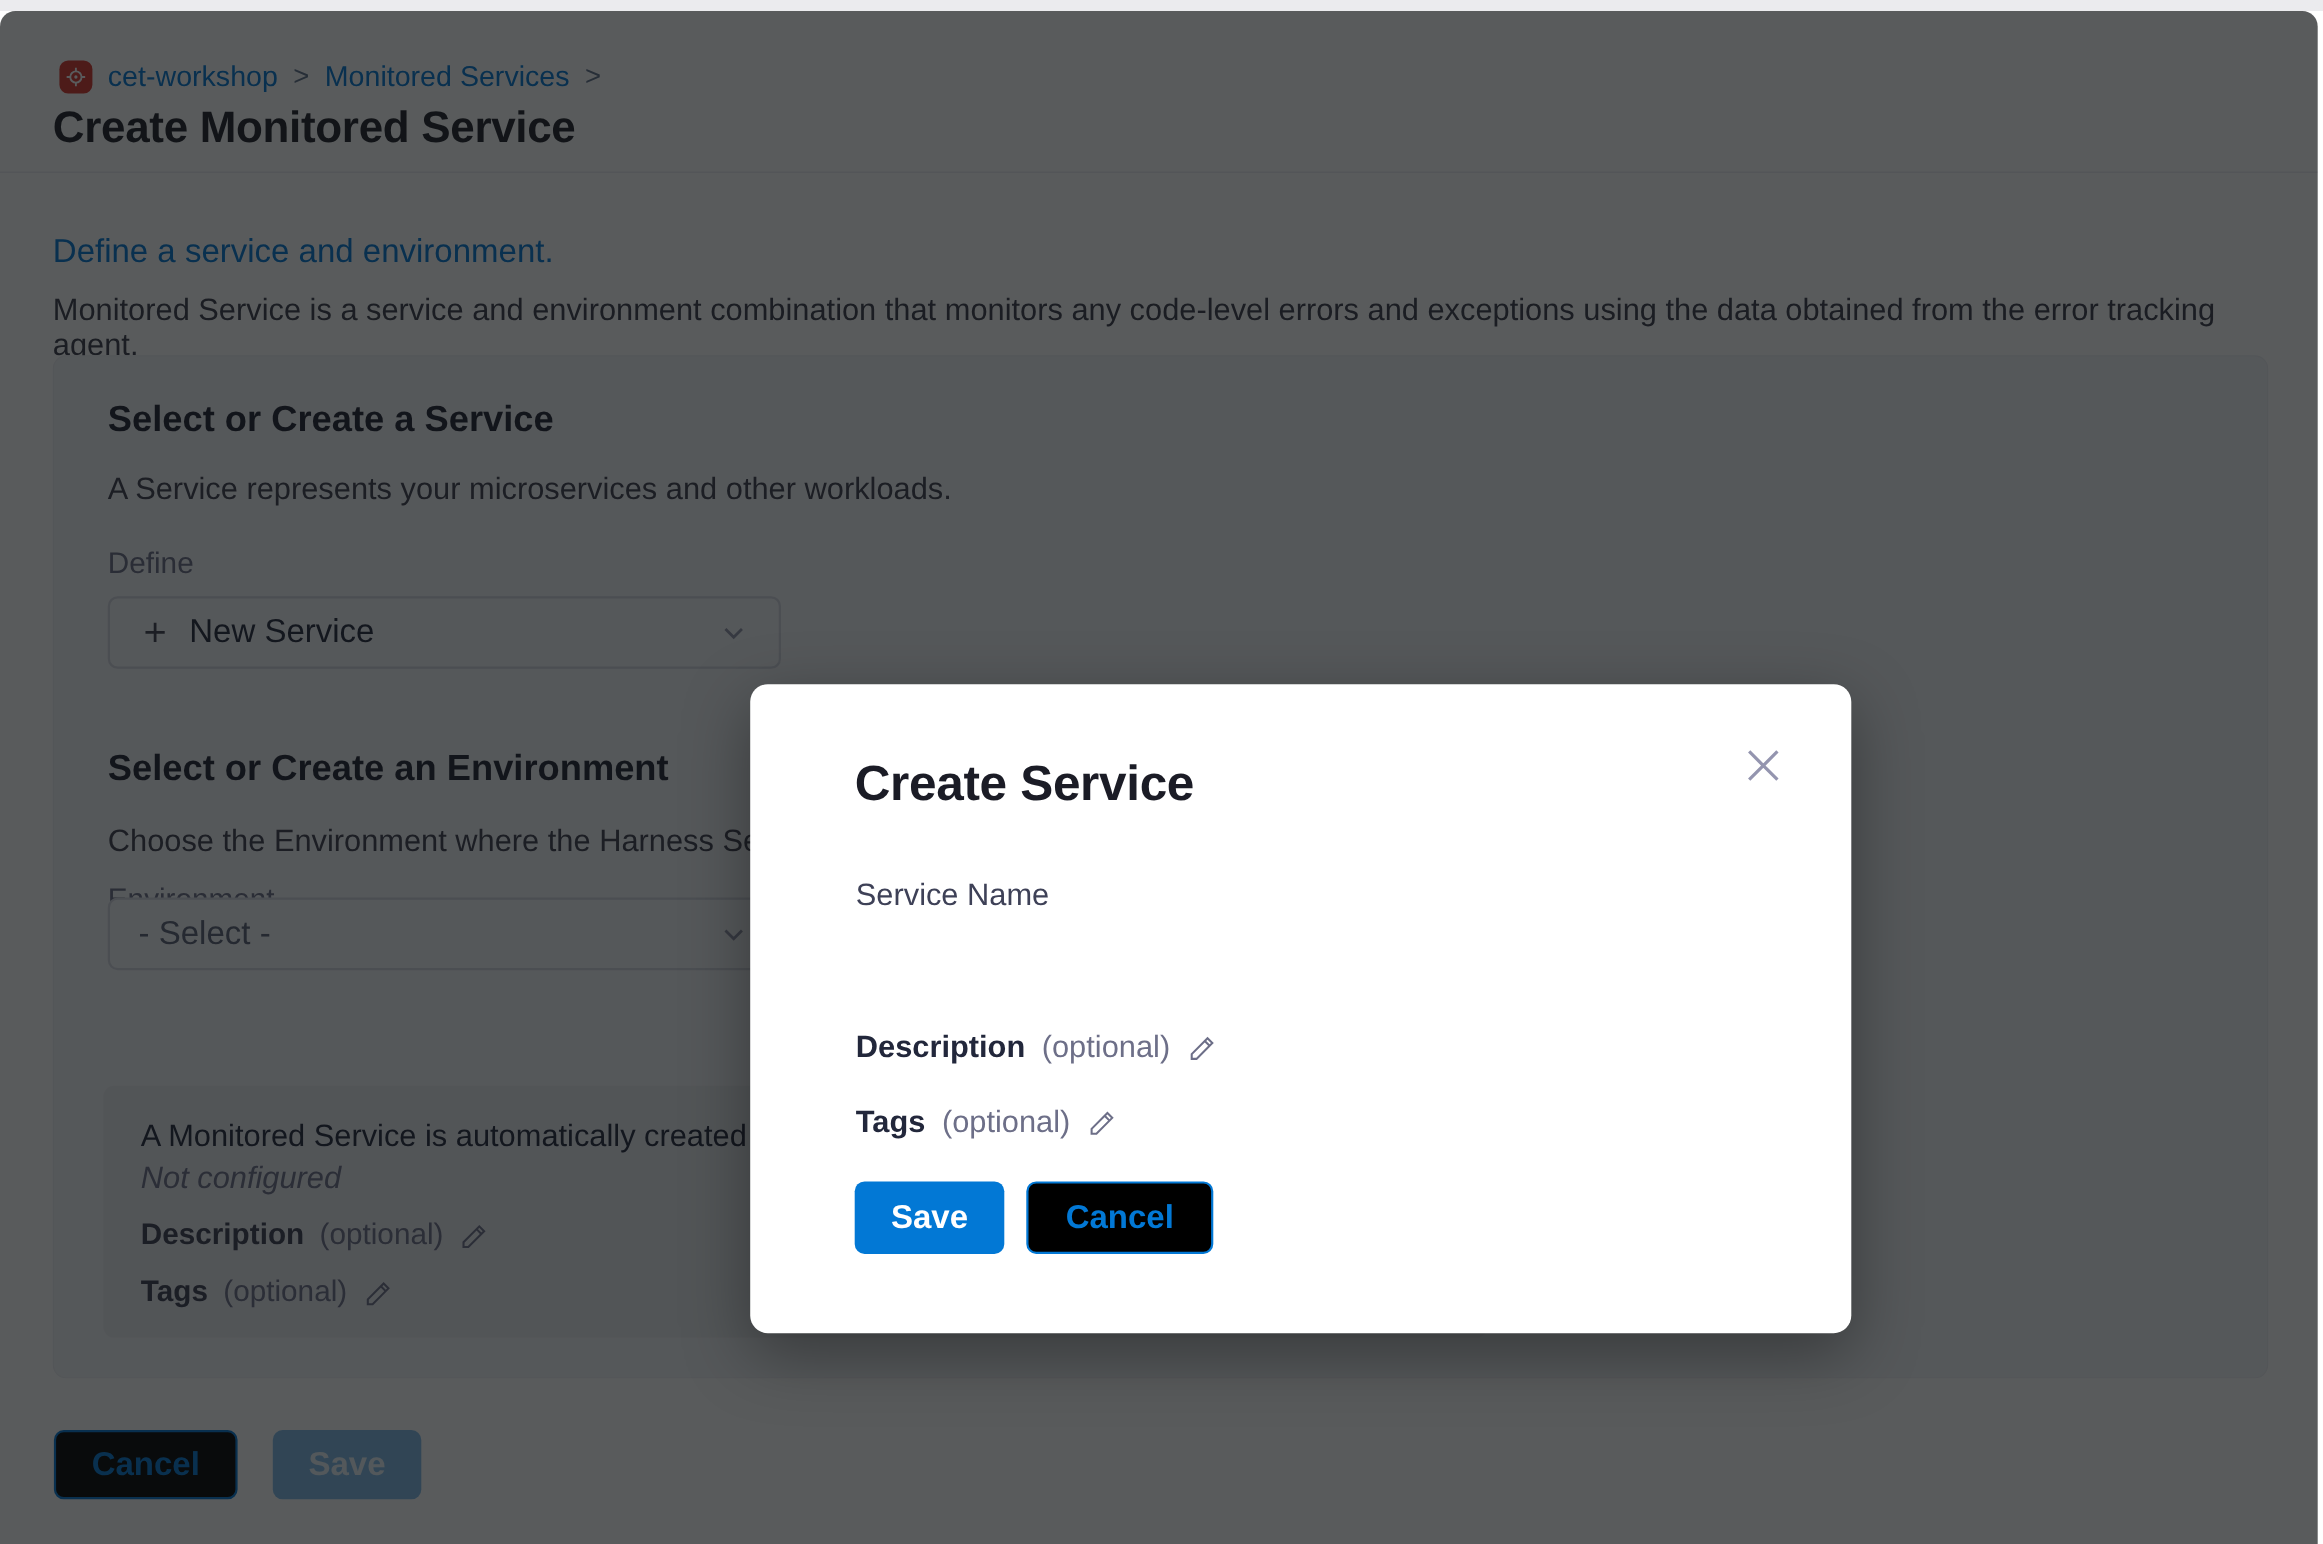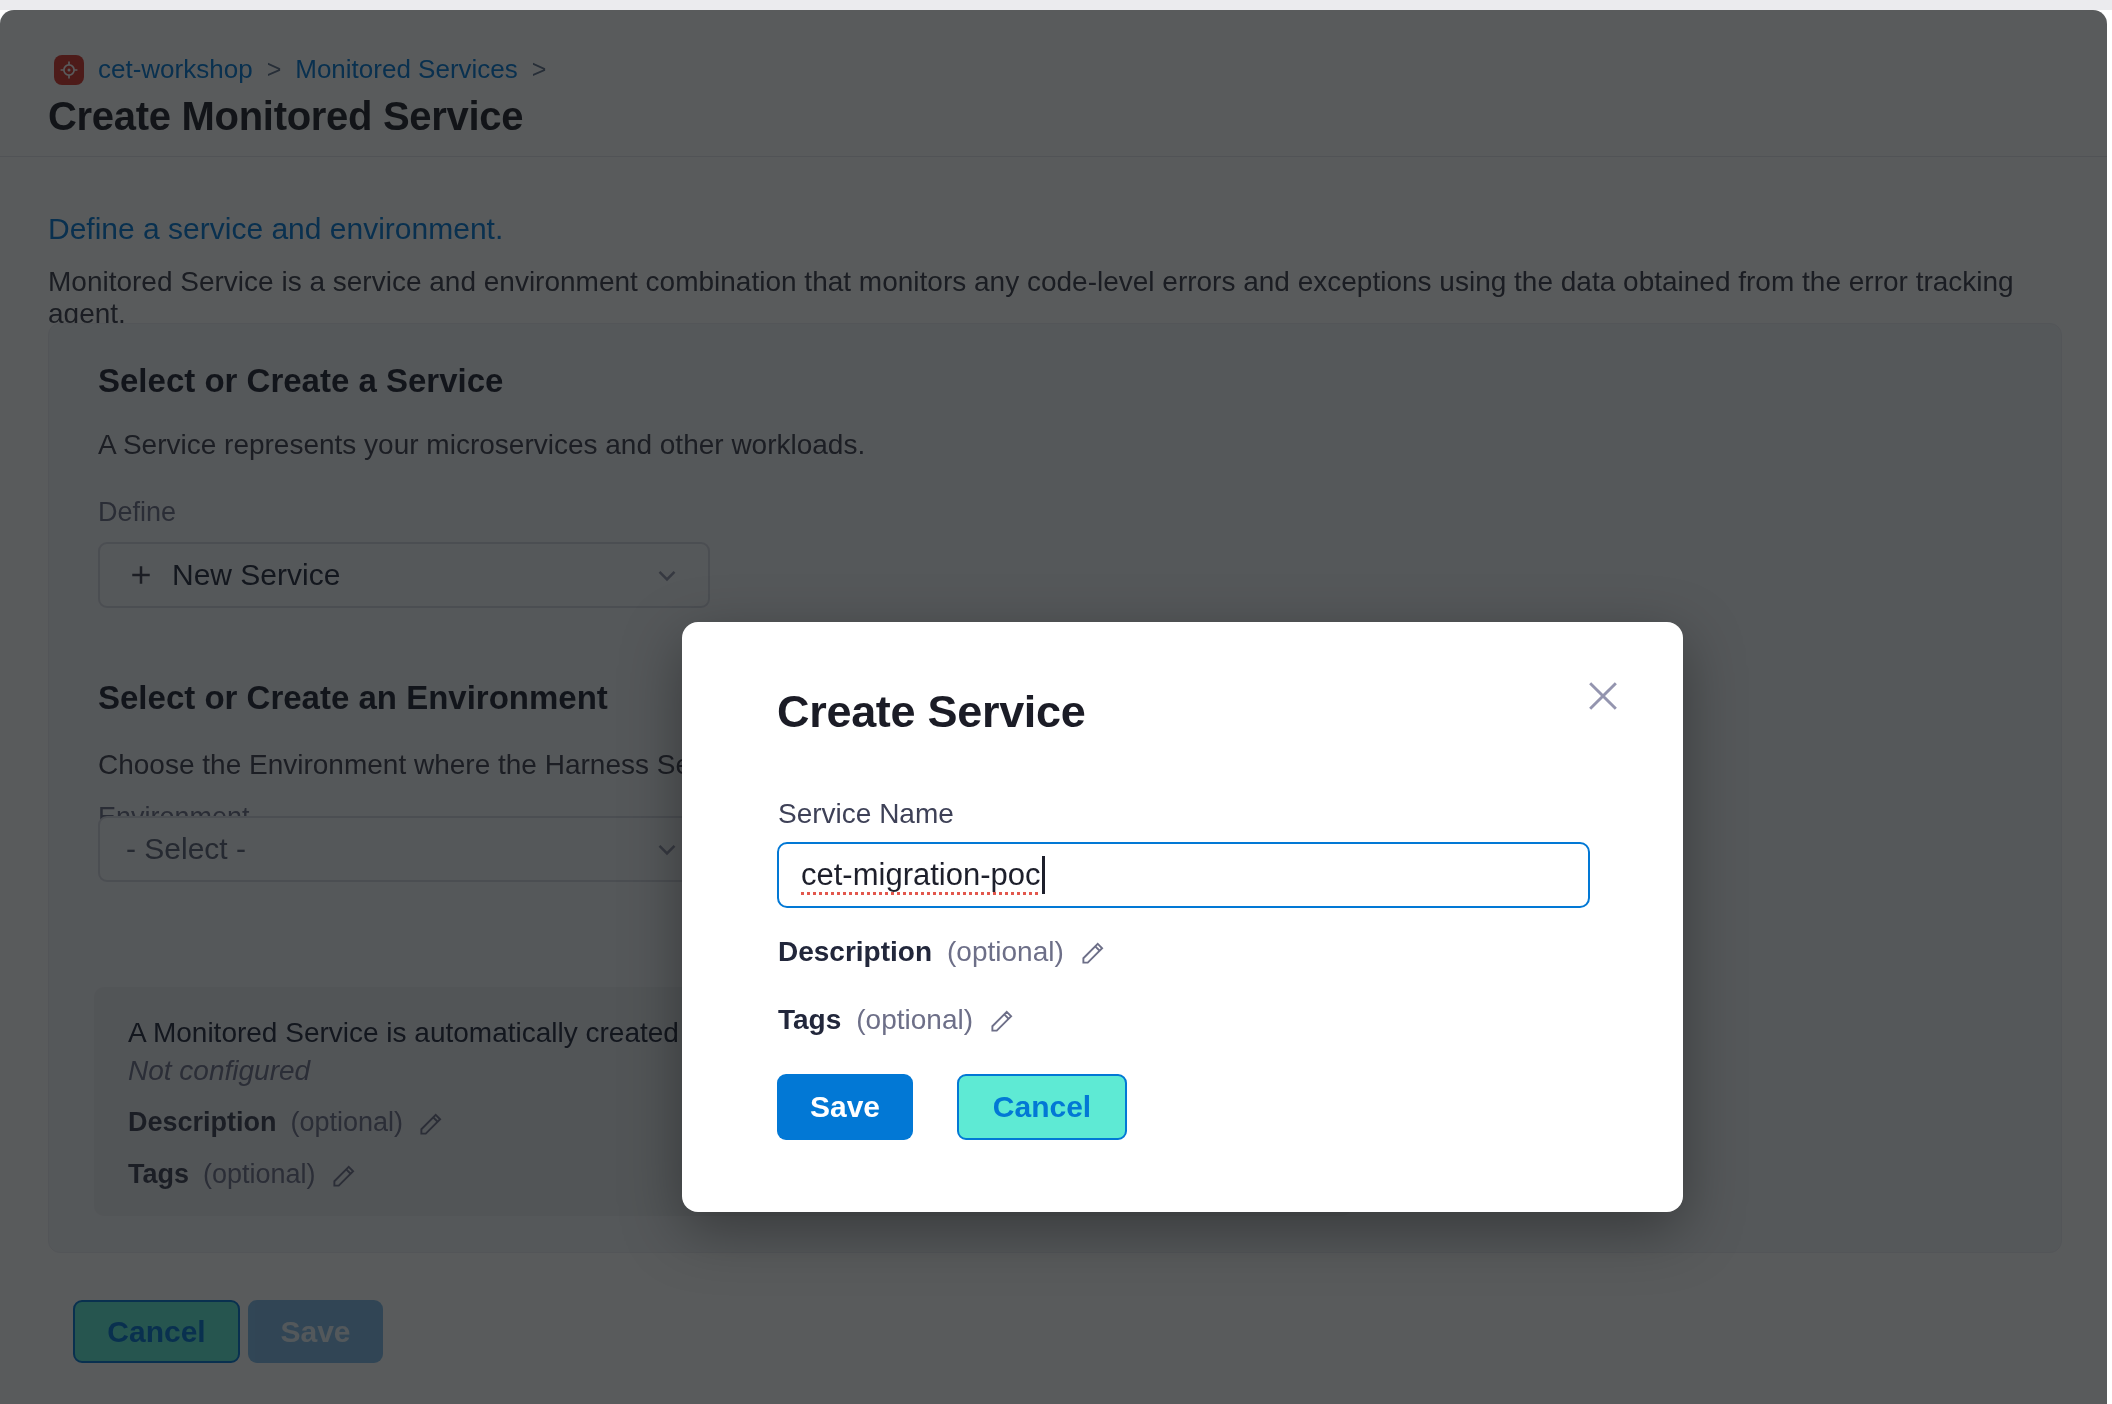--- a/index.html
+++ b/index.html
@@ -72,21 +72,21 @@
   .not-configured { font-size: 28px; font-style: italic; color: #6d6f88; }
   .opt-label { font-size: 27px; font-weight: 700; color: #3c3e50; }
   .opt-suffix { font-size: 27px; font-weight: 400; color: #6d6f88; }
   .pencil { width: 30px; height: 30px; color: #6d6f88; cursor: pointer; }
   
   .btn {
     display: inline-flex; align-items: center; justify-content: center;
     font-size: 30px; font-weight: 700; border-radius: 9px; cursor: pointer;
     font-family: inherit;
   }
-  .btn-outline { background: #5eead4; border: 2.5px solid #0278d5; color: #0278d5; margin-left: 24px; }
+  .btn-outline { background: #000000; border: 2.5px solid #0278d5; color: #0278d5; }
   .btn-primary { background: #0278d5; border: none; color: #ffffff; }
   .btn-disabled { background: #0278d5; opacity: 0.5; color: rgba(255,255,255,0.85); border: none; cursor: default; }
   .footer-cancel { position: absolute; left: 49px; top: 1290px; width: 167px; height: 63px; }
   .footer-save { position: absolute; left: 248px; top: 1290px; width: 135px; height: 63px; }
   
   .overlay {
     position: absolute; left: 0; top: 10px; width: 2107px; height: 1394px;
     background: rgba(13,16,18,0.686);
     border-radius: 14px 14px 0 0;
   }
@@ -204,24 +204,20 @@
 
 <div class="modal">
   <span class="modal-close">
     <svg viewBox="0 0 24 24" fill="none" stroke="currentColor" stroke-width="1.6">
         <path d="M5 5l14 14M19 5L5 19"></path>
       </svg>
   </span>
   <div class="modal-title">Create Service</div>
 
   <div class="modal-label">Service Name</div>
-  <div class="text-input">
-    <span class="input-value">cet-migration-poc</span>
-    <span class="caret"></span>
-  </div>
 
   <div class="modal-row" style="top: 314px;">
     <span class="opt-label">Description</span>
     <span class="opt-suffix">(optional)</span>
     <svg class="pencil" viewBox="0 0 24 24" fill="none" stroke="currentColor" stroke-width="1.5">
         <path d="M15 5.5l3.5 3.5L7 20.5H3.5V17L15 5.5z"></path>
         <path d="M13 7.5l3.5 3.5"></path>
       </svg>
   </div>
   <div class="modal-row" style="top: 382px;">

